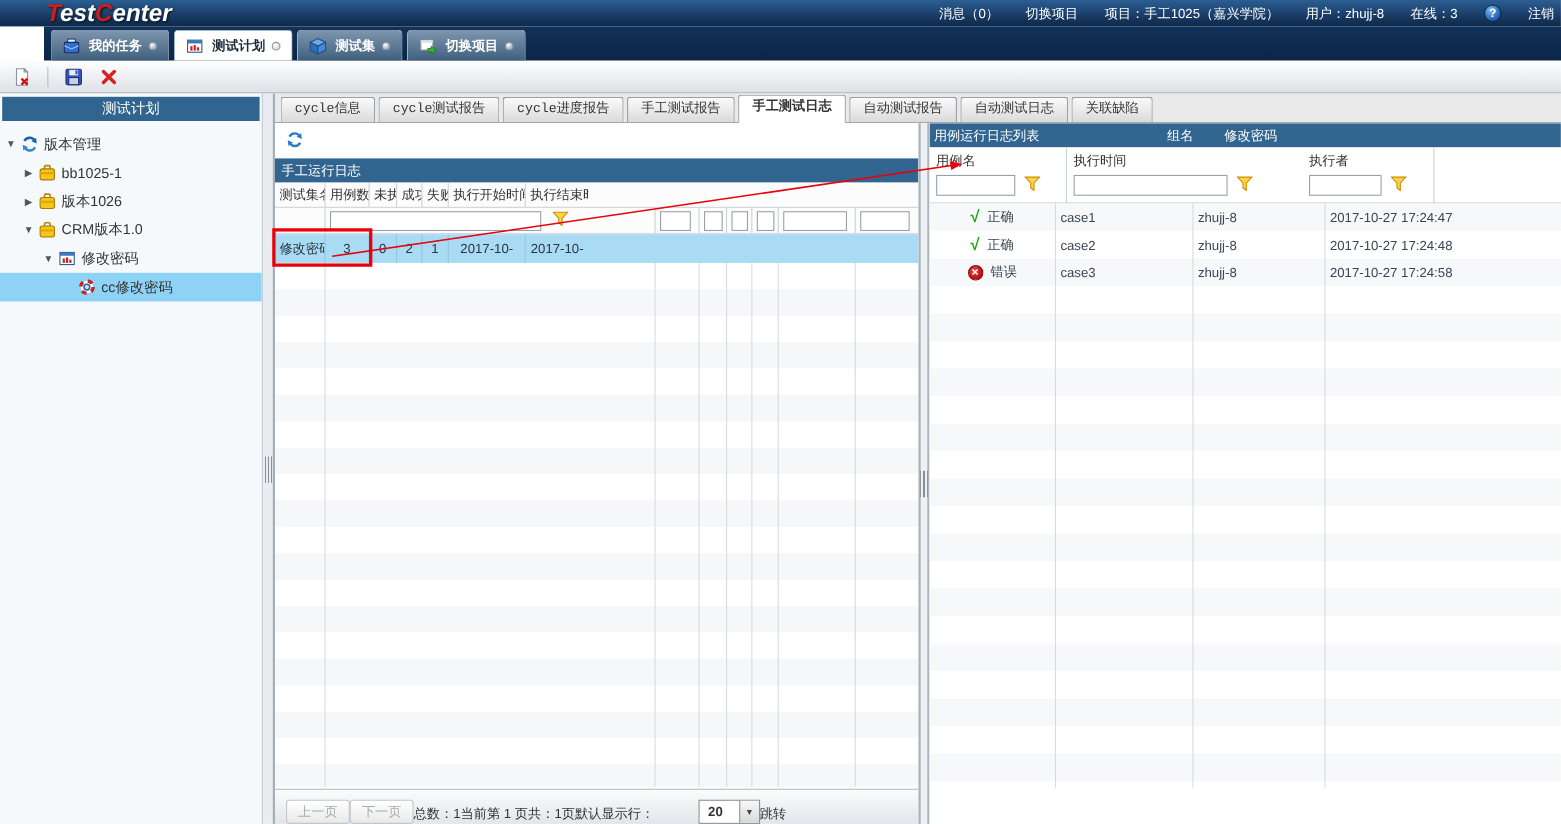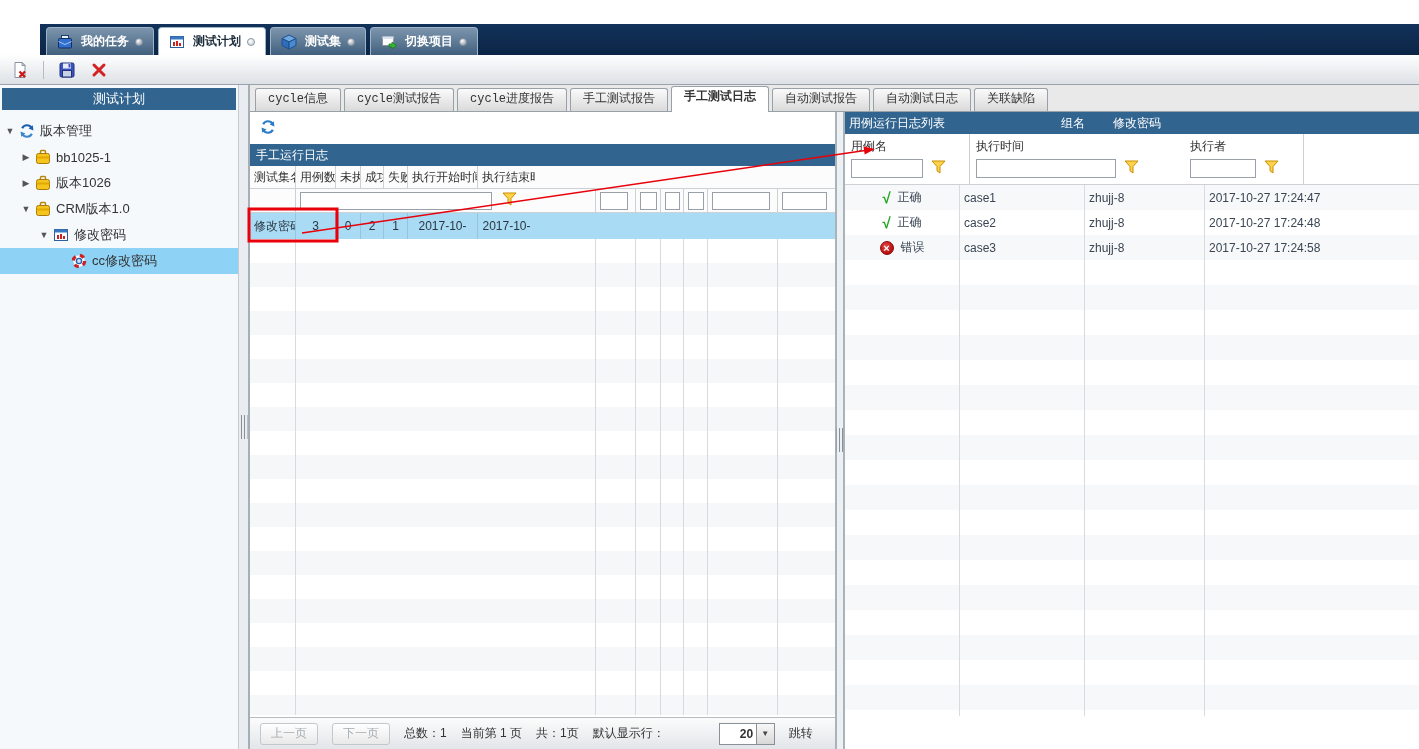--- a/index.html
+++ b/index.html
@@ -89,28 +89,28 @@
   .lc0{width:46px;} .lc1{width:300px;} .lc2{width:40px;} .lc3{width:25px;}
   .lc4{width:23px;} .lc5{width:24px;} .lc6{width:70px;} .lc7{width:57px; border-right:none!important;}
   .num { justify-content:center; padding-left:0; }
   .erow { display:flex; height:24px; }
   .erow.alt { background:#f6f7f8; }
   .erow .cell { border-right:1px solid #d7dbdf; height:100%; }
   .lp-body { height:476px; overflow:hidden; }
 
   .pager { position:absolute; left:0; bottom:0; width:100%; height:32px;
     background:linear-gradient(#fcfcfc,#e2e5e9); border-top:1px solid #b6bcc2;
-    display:flex; align-items:center; gap:14px; padding-left:10px; white-space:nowrap; }
+    display:flex; align-items:flex-end; padding-left:10px; white-space:nowrap; }
   .pager-btn { width:58px; height:22px; border:1px solid #c3c8cd; border-radius:3px;
     background:linear-gradient(#ffffff,#e9e9e9); color:#a6acb2; display:flex;
     align-items:center; justify-content:center; }
   .pgtext { color:#333; }
   .page-size { display:flex; align-items:center; height:22px; border:1px solid #8a9098;
     background:#fff; }
-  .page-size .val { width:36px; padding-left:20px; font-weight:bold; }
+  .page-size .val { width:36px; padding-left:8px; font-weight:bold; }
   .page-size .dd { width:18px; height:100%; border-left:1px solid #8a9098;
     background:linear-gradient(#f8f8f8,#d8d8d8); display:flex; align-items:center;
     justify-content:center; font-size:8px; color:#444; }
 
   
   .rpanel { position:absolute; left:595px; top:0; width:574px; height:637px; background:#fff;
     overflow:hidden; }
   .rp-title { height:22px; background:#31648f; color:#fff; display:flex; align-items:center;
     padding-left:4px; white-space:nowrap; }
   .rp-title .group-label { margin-left:116px; }
@@ -132,20 +132,32 @@
   .rp-body { height:456px; overflow:hidden; }
 
   
   .annotation { position:absolute; left:0; top:0; z-index:60; pointer-events:none; }
 </style>
 </head>
 <body>
 
 <div id="root">
 
+  <div class="topbar">
+    <div class="logo"><span class="red">T</span><span>est</span><span class="red">C</span><span>enter</span></div>
+    <div class="topbar-right">
+      <span>消息（0）</span>
+      <span>切换项目</span>
+      <span>项目：手工1025（嘉兴学院）</span>
+      <span>用户：zhujj-8</span>
+      <span>在线：3</span>
+      <span class="help-ball">?</span>
+      <span>注销</span>
+    </div>
+  </div>
 
   <div class="navbar">
     <div class="navtab">
       <span class="ticon">
           <svg width="16" height="16" viewBox="0 0 16 16">
             <rect x="4.5" y="1.5" width="7" height="5" fill="#eef3fa" stroke="#1a3e74"></rect>
             <rect x="1.5" y="4.5" width="13" height="9.5" rx="1" fill="#2f6fd0" stroke="#142f5e"></rect>
             <path d="M1.5 7.5 L8 10.5 L14.5 7.5" stroke="#a9c6ec" fill="none"></path>
           </svg>
         </span>

